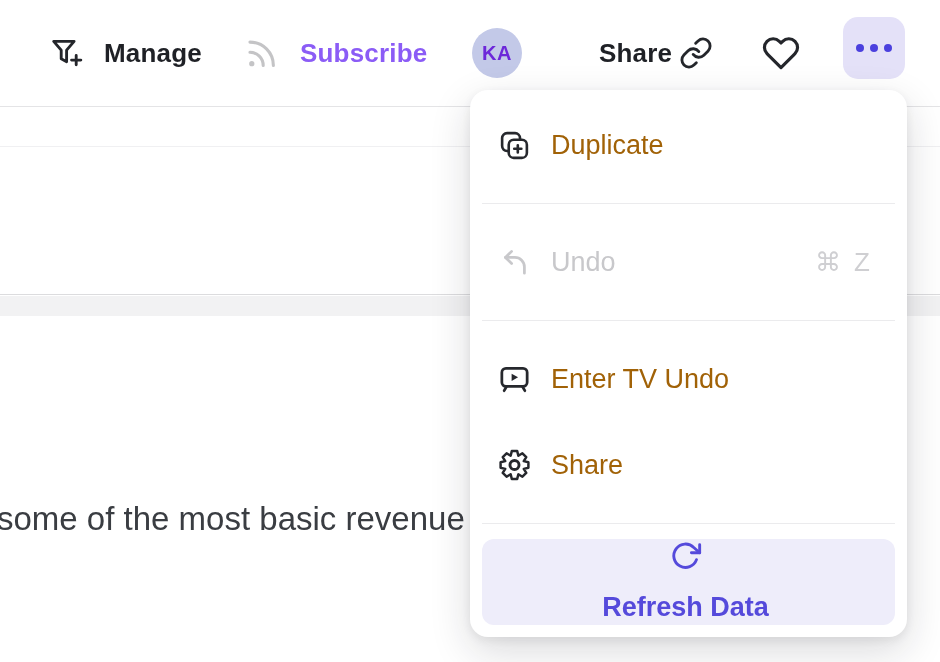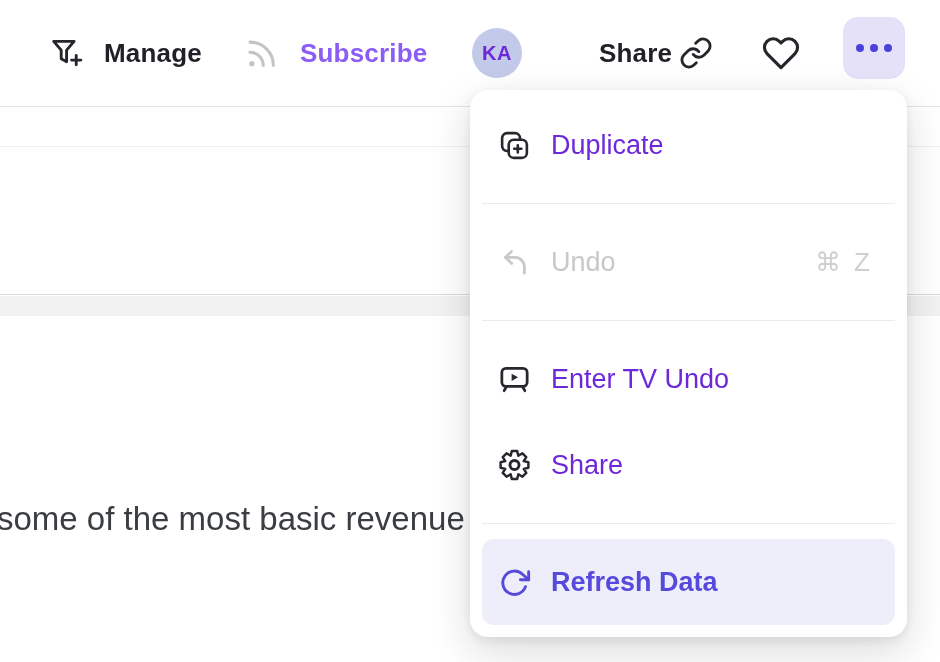--- a/index.html
+++ b/index.html
@@ -38,24 +38,24 @@
   .content-card { position:absolute; top:316px; left:0; width:940px; height:346px;
                   background:#fff; border-radius:10px 10px 0 0; }
   .body-text { position:absolute; top:184px; left:-3px; font-size:33px; color:#3A3D42;
                white-space:nowrap; font-weight:400; }
 
   
   .menu { position:absolute; left:470px; top:90px; width:437px; padding:12px;
           background:#fff; border-radius:18px; z-index:10;
           box-shadow:0 14px 40px rgba(25,25,35,.16), 0 3px 10px rgba(25,25,35,.07); }
   .menu-item { display:flex; align-items:center; height:86px; padding:0 22px 0 16px;
-               gap:20px; font-size:27px; font-weight:500; color:#6d28d9;
+               gap:20px; font-size:27px; font-weight:500; color:#a16207;
                border-radius:12px; cursor:pointer; }
   .menu-item.disabled { color:#C8C8CB; cursor:default; }
-  .menu-item.highlight { background:#EEEDFA; color:#554ADB; font-weight:600; }
+  .menu-item.highlight { background:#EEEDFA; color:#554ADB; font-weight:600;flex-direction:column; }
   .mi-icon { width:33px; height:33px; flex:0 0 auto; display:flex; align-items:center; justify-content:center; }
   .mi-shortcut { margin-left:auto; color:#CFCFD2; font-size:26px; letter-spacing:3px; font-weight:400; }
   .menu-divider { height:1px; background:#EBEBED; margin:15px 0; }
 </style>
 </head>
 <body>
 
 <div class="toolbar">
 
   <div class="tb-item tb-filter">

